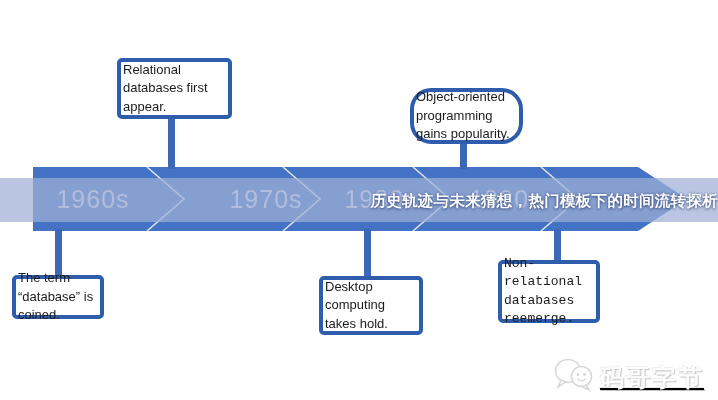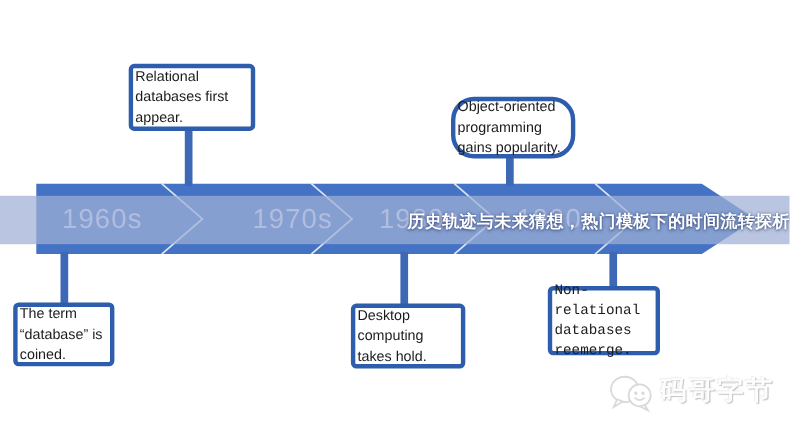--- a/index.html
+++ b/index.html
@@ -49,28 +49,28 @@
   
   .event-box {
     position:absolute; box-sizing:border-box; background:#ffffff;
     border:4px solid #2E5DAD; border-radius:5px;
     display:flex; align-items:center; justify-content:center;
     text-align:left; padding:2px 2px; font-size:13px; line-height:1.42;
     color:#1b1b1b;
   }
   .box-relational { left:117px; top:58px;  width:115px; height:61px; }
   .box-oop        { left:410px; top:88px;  width:113px; height:56px;border-radius:21px; }
-  .box-term       { left:12px;  top:275px; width:92px;  height:58px; }
+  .box-term       { left:12px;  top:275px; width:92px;  height:44px; }
   .box-desktop    { left:319px; top:276px; width:104px; height:59px; }
   .box-nonrel     { left:498px; top:260px; width:102px; height:63px;font-family:Liberation Mono, monospace; }
 
   
   .watermark {
-    position:absolute; right:14px; top:339px; display:flex;
-    align-items:flex-start; gap:5px;
+    position:absolute; right:14px; top:356px; display:flex;
+    align-items:flex-end; gap:5px;text-decoration:underline;
   }
   .watermark-text {
     font-size:24px; font-weight:bold; color:#fdfdfd; letter-spacing:2px;
     text-shadow:1px 1px 1px #c2c2c2, -1px -1px 1px #eeeeee;
   }
   .wm-icon { width:42px; height:38px; }
   .wm-stroke { stroke:#d9d9d9; fill:#ffffff; stroke-width:1.6; }
   .wm-face { stroke:#d9d9d9; fill:none; stroke-width:1.6; stroke-linecap:round; }
 </style>
 </head>

